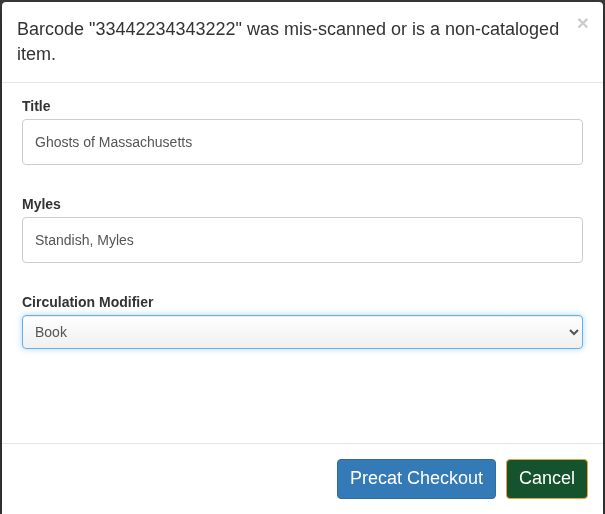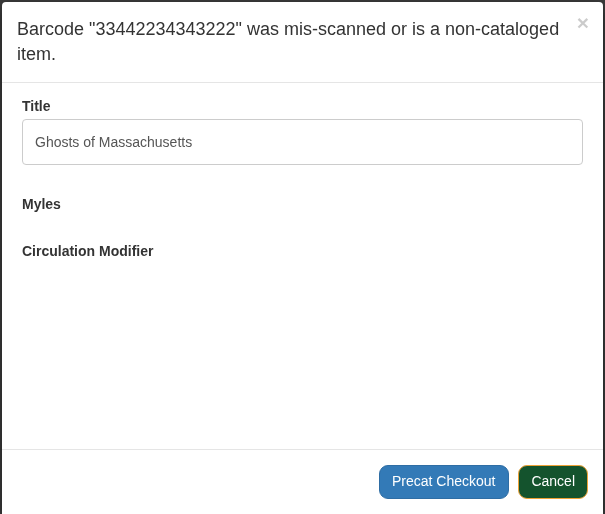--- a/index.html
+++ b/index.html
@@ -86,23 +86,23 @@
     box-shadow: inset 0 1px 1px rgba(0,0,0,.075), 0 0 6px rgba(102,175,233,.5);
   }
   .modal-footer {
     padding: 15px;
     border-top: 1px solid #e5e5e5;
     text-align: right;
   }
   .btn {
     display: inline-block;
     padding: 6px 12px;
-    font-size: 14px;
+    font-size: 18px;
     line-height: 1.42857;
-    border-radius: 9px;
+    border-radius: 4px;
     border: 1px solid transparent;
     cursor: pointer;
     text-align: center;
     vertical-align: middle;
     margin-left: 6px;
   }
   .btn-primary {
     color: #fff;
     background-color: #337ab7;
     border-color: #2e6da4;
@@ -128,25 +128,29 @@
 
     <div class="modal-body">
 
       <div class="form-group">
         <label>Title</label>
         <input type="text" class="form-control" value="Ghosts of Massachusetts" style="">
       </div>
 
       <div class="form-group">
         <label>Myles</label>
+        <input type="text" class="form-control" value="Standish, Myles" style="">
       </div>
 
 
       <div class="form-group">
         <label>Circulation Modifier</label>
+        <select class="form-control focus">
+          <option>Book</option>
+        </select>
       </div>
 
     </div>
 
     <div class="modal-footer">
       <button class="btn btn-primary">Precat Checkout</button>
       <button class="btn btn-warning">Cancel</button>
     </div>
 
   </div>

